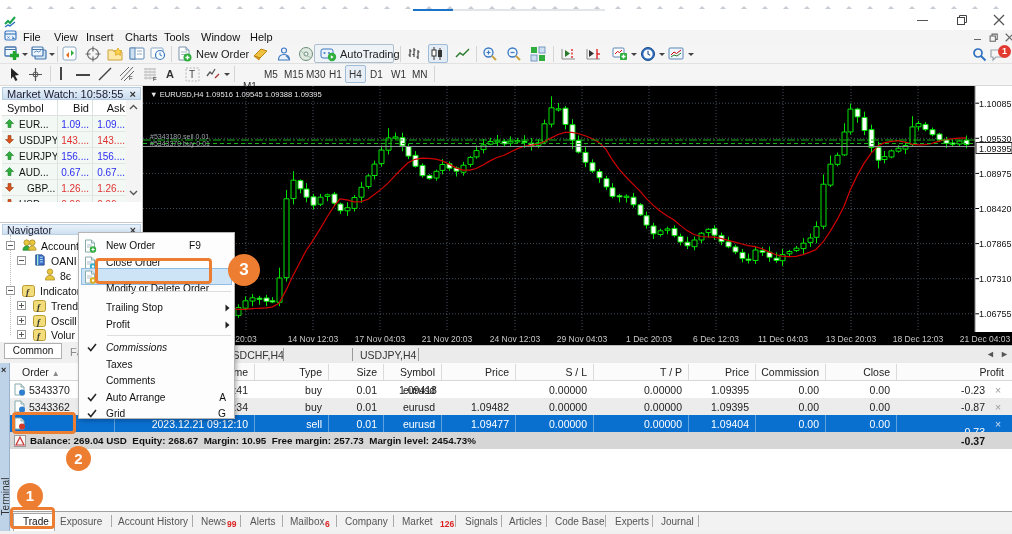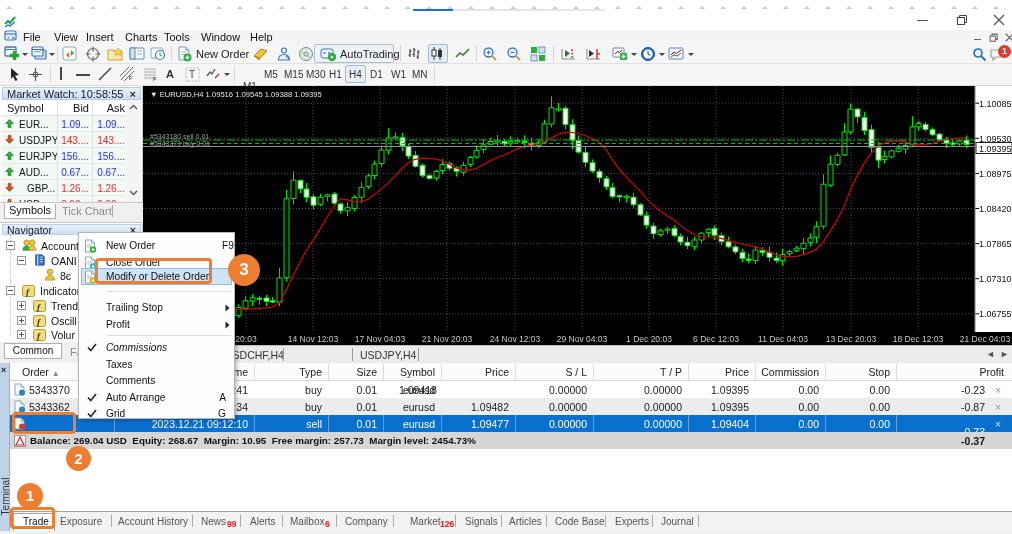--- a/index.html
+++ b/index.html
@@ -351,25 +351,20 @@
 <div class="abs" style="left:90px;top:0;width:1px;height:102px;background:#dde3e0;"></div>
 <div class="abs" style="left:124px;top:0;width:15px;height:102px;background:#f4f4f4;">
         <svg class="abs" style="left:3px;top:4px" width="9" height="6" viewBox="0 0 9 6">
           <path d="M1 5L4.5 1.5L8 5" stroke="#555" stroke-width="1.4" fill="none"></path>
         </svg>
         <svg class="abs" style="left:3px;top:90px" width="9" height="6" viewBox="0 0 9 6">
           <path d="M1 1L4.5 4.5L8 1" stroke="#555" stroke-width="1.4" fill="none"></path>
         </svg>
       </div>
     </div>
-  <div class="abs" style="left:0px;top:116px;width:143px;height:20px;background:#f0f0f0;border-top:1px solid #c8c8c8;">
-     <div class="abs" style="left:4px;top:0px;width:52px;height:16px;background:#fff;border:1px solid #b0b0b0;border-top:1px solid #fff; text-align:center;color:#111;">Symbols</div>
-     <div class="abs" style="left:62px;top:2px;color:#8a8a8a;">Tick Chart</div>
-     <div class="abs" style="left:112px;top:2px;width:1px;height:12px;background:#aaa;"></div>
-  </div>
 </div>
 
 <div class="abs" style="left:0;top:222px;width:143px;height:141px;background:#fff;border-right:1px solid #c8c8c8;border-top:1px solid #c8c8c8;">
   <div class="abs" style="left:2px;top:1px;width:139px;height:11px;background:linear-gradient(#e8f1fa,#cfe0f2);border:1px solid #bcd0e4;color:#1a1a2e;padding:0 4px;font-size:10.5px;line-height:10px;">Navigator<span style="float:right;font-weight:bold;color:#333;">×</span></div>
   <div id="navtree" class="abs" style="left:0;top:12px;width:143px;height:108px;font-size:10.5px;overflow:hidden;">
       <div class="abs" style="left:10px;top:0px;width:1px;height:100px;border-left:1px dotted #bbb;"></div>
 <svg class="abs" style="left:6px;top:6px" width="9" height="9" viewBox="0 0 9 9">
         <rect x="0.5" y="0.5" width="8" height="8" fill="#fff" stroke="#999" stroke-width="1"></rect>
         <path d="M2 4.5h5" stroke="#555" stroke-width="1"></path>
       </svg>
@@ -523,21 +518,21 @@
 <span class="abs" style="left:12px;top:3px;color:#222;">Order <span style="color:#888;font-size:8px;">▲</span></span>
 <span class="abs" style="left:128px;top:3px;width:110px;text-align:right;color:#222;">Time</span>
 <span class="abs" style="left:202px;top:3px;width:110px;text-align:right;color:#222;">Type</span>
 <span class="abs" style="left:257px;top:3px;width:110px;text-align:right;color:#222;">Size</span>
 <span class="abs" style="left:315px;top:3px;width:110px;text-align:right;color:#222;">Symbol</span>
 <span class="abs" style="left:389px;top:3px;width:110px;text-align:right;color:#222;">Price</span>
 <span class="abs" style="left:467px;top:3px;width:110px;text-align:right;color:#222;">S / L</span>
 <span class="abs" style="left:562px;top:3px;width:110px;text-align:right;color:#222;">T / P</span>
 <span class="abs" style="left:629px;top:3px;width:110px;text-align:right;color:#222;">Price</span>
 <span class="abs" style="left:699px;top:3px;width:110px;text-align:right;color:#222;">Commission</span>
-<span class="abs" style="left:770px;top:3px;width:110px;text-align:right;color:#222;">Stop</span>
+<span class="abs" style="left:770px;top:3px;width:110px;text-align:right;color:#222;">Close</span>
 <span class="abs" style="left:884px;top:3px;width:110px;text-align:right;color:#222;">Profit</span>
 <span class="abs" style="left:104px;top:1px;width:1px;height:16px;background:#dcdcdc;"></span>
 <span class="abs" style="left:244px;top:1px;width:1px;height:16px;background:#dcdcdc;"></span>
 <span class="abs" style="left:318px;top:1px;width:1px;height:16px;background:#dcdcdc;"></span>
 <span class="abs" style="left:373px;top:1px;width:1px;height:16px;background:#dcdcdc;"></span>
 <span class="abs" style="left:431px;top:1px;width:1px;height:16px;background:#dcdcdc;"></span>
 <span class="abs" style="left:505px;top:1px;width:1px;height:16px;background:#dcdcdc;"></span>
 <span class="abs" style="left:583px;top:1px;width:1px;height:16px;background:#dcdcdc;"></span>
 <span class="abs" style="left:678px;top:1px;width:1px;height:16px;background:#dcdcdc;"></span>
 <span class="abs" style="left:745px;top:1px;width:1px;height:16px;background:#dcdcdc;"></span>
@@ -629,21 +624,21 @@
       <div class="abs" style="left:3px;top:1px;width:42px;height:19px;background:#fff;border:1px solid #a8a8a8;border-bottom:none;"></div>
 <span class="abs" style="left:13px;top:4px;color:#111;font-size:10px;">Trade</span>
 <span class="abs" style="left:50px;top:4px;color:#555;font-size:10px;">Exposure</span>
 <span class="abs" style="left:108px;top:4px;color:#555;font-size:10px;">Account History</span>
 <span class="abs" style="left:191px;top:4px;color:#555;font-size:10px;">News</span>
 <span class="abs" style="left:217px;top:7px;color:#d22;font-size:8.5px;font-weight:bold;">99</span>
 <span class="abs" style="left:240px;top:4px;color:#555;font-size:10px;">Alerts</span>
 <span class="abs" style="left:280px;top:4px;color:#555;font-size:10px;">Mailbox</span>
 <span class="abs" style="left:315px;top:7px;color:#d22;font-size:8.5px;font-weight:bold;">6</span>
 <span class="abs" style="left:335px;top:4px;color:#555;font-size:10px;">Company</span>
-<span class="abs" style="left:400px;top:4px;color:#555;font-size:10px;">Market</span>
+<span class="abs" style="left:392px;top:4px;color:#555;font-size:10px;">Market</span>
 <span class="abs" style="left:430px;top:7px;color:#d22;font-size:8.5px;font-weight:bold;">126</span>
 <span class="abs" style="left:455px;top:4px;color:#555;font-size:10px;">Signals</span>
 <span class="abs" style="left:499px;top:4px;color:#555;font-size:10px;">Articles</span>
 <span class="abs" style="left:545px;top:4px;color:#555;font-size:10px;">Code Base</span>
 <span class="abs" style="left:605px;top:4px;color:#555;font-size:10px;">Experts</span>
 <span class="abs" style="left:651px;top:4px;color:#555;font-size:10px;">Journal</span>
 <span class="abs" style="left:101px;top:3px;width:1px;height:12px;background:#aaa;"></span>
 <span class="abs" style="left:182px;top:3px;width:1px;height:12px;background:#aaa;"></span>
 <span class="abs" style="left:230px;top:3px;width:1px;height:12px;background:#aaa;"></span>
 <span class="abs" style="left:272px;top:3px;width:1px;height:12px;background:#aaa;"></span>
@@ -661,38 +656,38 @@
 
 <div id="ctxmenu" class="abs" style="font-size:10.2px;left:78px;top:232px;width:157px;height:187px;background:#fdfdfd;border:1px solid #b5b5b5;box-shadow:2px 2px 4px rgba(0,0,0,0.25);">
     <svg class="abs" style="left:4px;top:6px" width="14" height="14" viewBox="0 0 14 14">
       <path d="M2.5 1h6l3 3v9h-9z" fill="#fff" stroke="#8aa" stroke-width="1"></path>
       <path d="M8.5 1v3h3" fill="#dde8f0" stroke="#8aa" stroke-width="1"></path>
       <path d="M4 6h5M4 8h5" stroke="#9ab" stroke-width="0.8"></path>
       <circle cx="10" cy="10.5" r="3.2" fill="#2fae3e"></circle>
       <path d="M10 8.8v3.4M8.3 10.5h3.4" stroke="#fff" stroke-width="1.1"></path>
     </svg>
     <div class="abs" style="left:27px;top:7px;color:#111;">New Order</div>
-    <div class="abs" style="left:125px;top:7px;width:30px;text-align:right;color:#111;">F9</div>
+    <div class="abs" style="left:110px;top:7px;width:30px;text-align:left;color:#111;">F9</div>
 <svg class="abs" style="left:4px;top:23px" width="14" height="14" viewBox="0 0 14 14">
       <path d="M2.5 1h6l3 3v9h-9z" fill="#fff" stroke="#8aa" stroke-width="1"></path>
       <path d="M8.5 1v3h3" fill="#dde8f0" stroke="#8aa" stroke-width="1"></path>
       <path d="M4 6h5M4 8h5" stroke="#9ab" stroke-width="0.8"></path>
       <circle cx="10" cy="10.5" r="3.2" fill="#35b0c8"></circle>
       <circle cx="10" cy="10.5" r="1.2" fill="#fff"></circle>
     </svg>
     <div class="abs" style="left:27px;top:24px;color:#111;">Close Order</div>
 <div class="abs" style="left:2px;top:35px;width:151px;height:17px;background:#cde4f7;border:1px solid #90bce4;"></div>
     <svg class="abs" style="left:4px;top:37px" width="14" height="14" viewBox="0 0 14 14">
       <path d="M2.5 1h6l3 3v9h-9z" fill="#fff" stroke="#8aa" stroke-width="1"></path>
       <path d="M8.5 1v3h3" fill="#dde8f0" stroke="#8aa" stroke-width="1"></path>
       <path d="M4 6h5M4 8h5" stroke="#9ab" stroke-width="0.8"></path>
       <circle cx="10" cy="10.5" r="3.2" fill="#d8b020"></circle>
       <circle cx="10" cy="10.5" r="1.2" fill="#fff"></circle>
     </svg>
-    <div class="abs" style="left:27px;top:38px;color:#111;">Modify or Delete Order</div>
+    <div class="abs" style="left:27px;top:50px;color:#111;">Modify or Delete Order</div>
 <div class="abs" style="left:28px;top:58px;width:124px;height:1px;background:#ddd;"></div>
 <div class="abs" style="left:27px;top:69px;color:#111;">Trailing Stop</div>
     <svg class="abs" style="left:146px;top:71px" width="5" height="8" viewBox="0 0 5 8">
       <path d="M0.5 0.5L4.5 4L0.5 7.5z" fill="#222"></path>
     </svg>
 <div class="abs" style="left:27px;top:86px;color:#111;">Profit</div>
     <svg class="abs" style="left:146px;top:88px" width="5" height="8" viewBox="0 0 5 8">
       <path d="M0.5 0.5L4.5 4L0.5 7.5z" fill="#222"></path>
     </svg>
 <div class="abs" style="left:28px;top:102px;width:124px;height:1px;background:#ddd;"></div>

